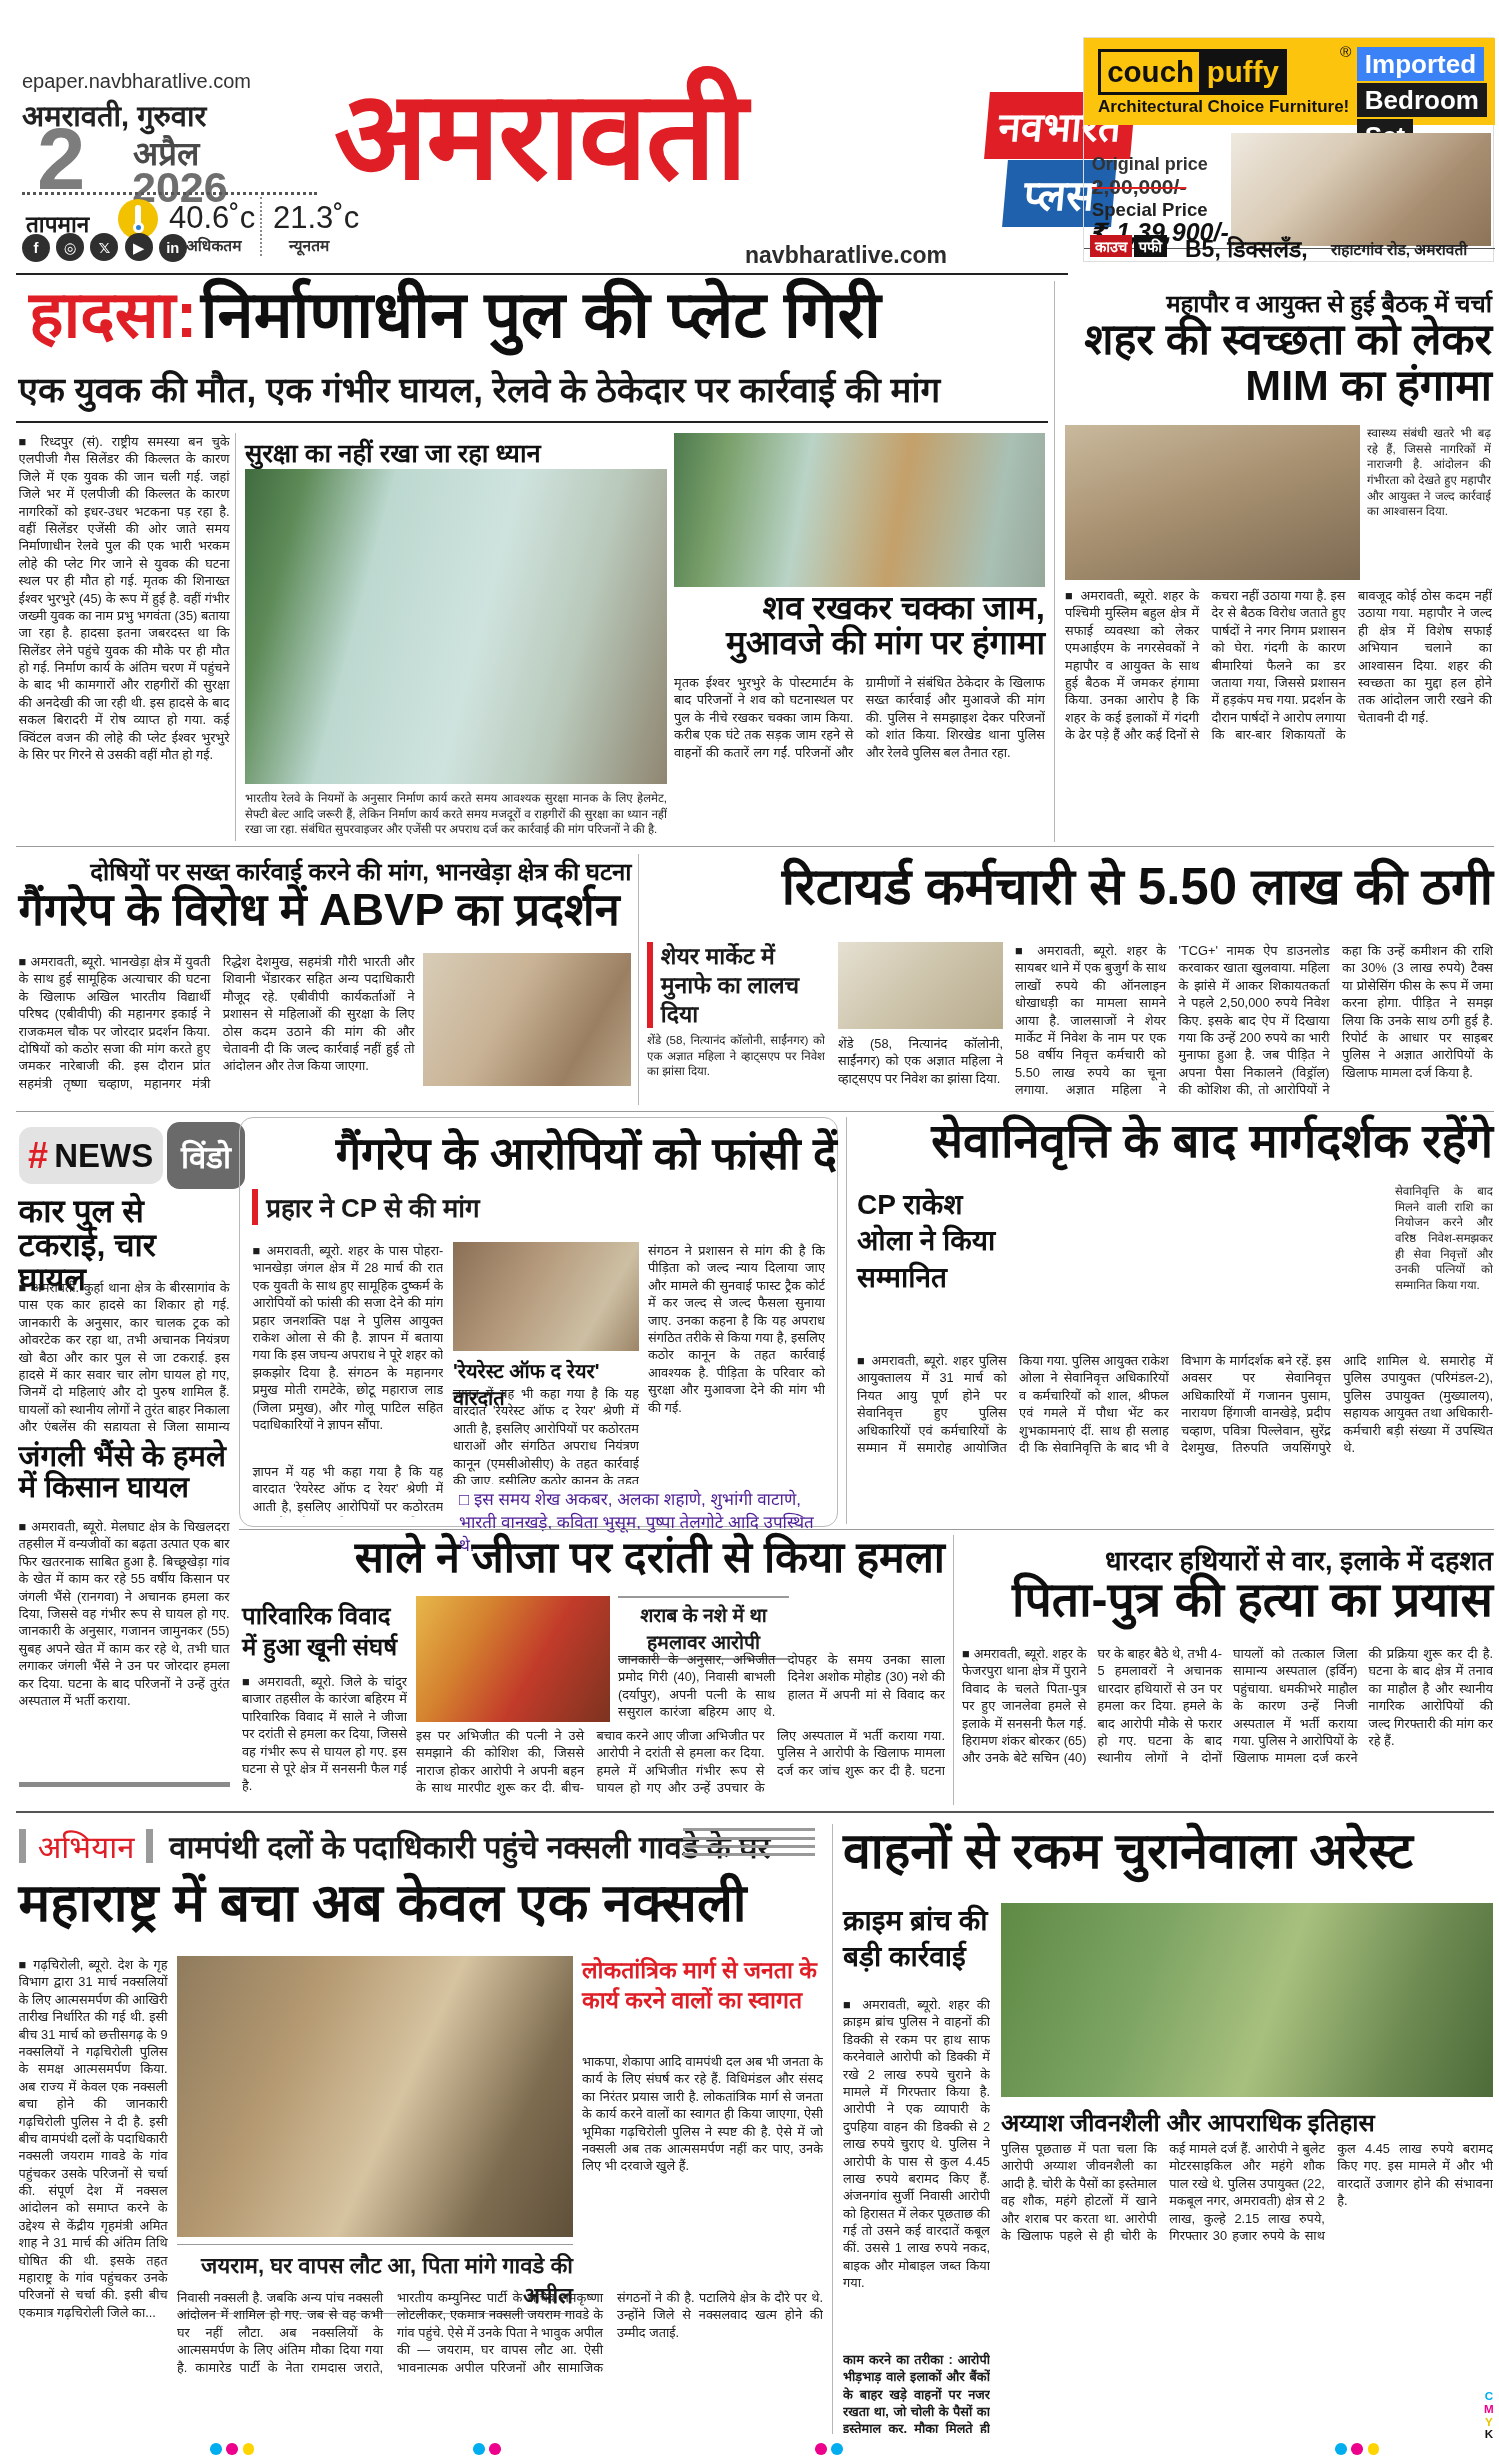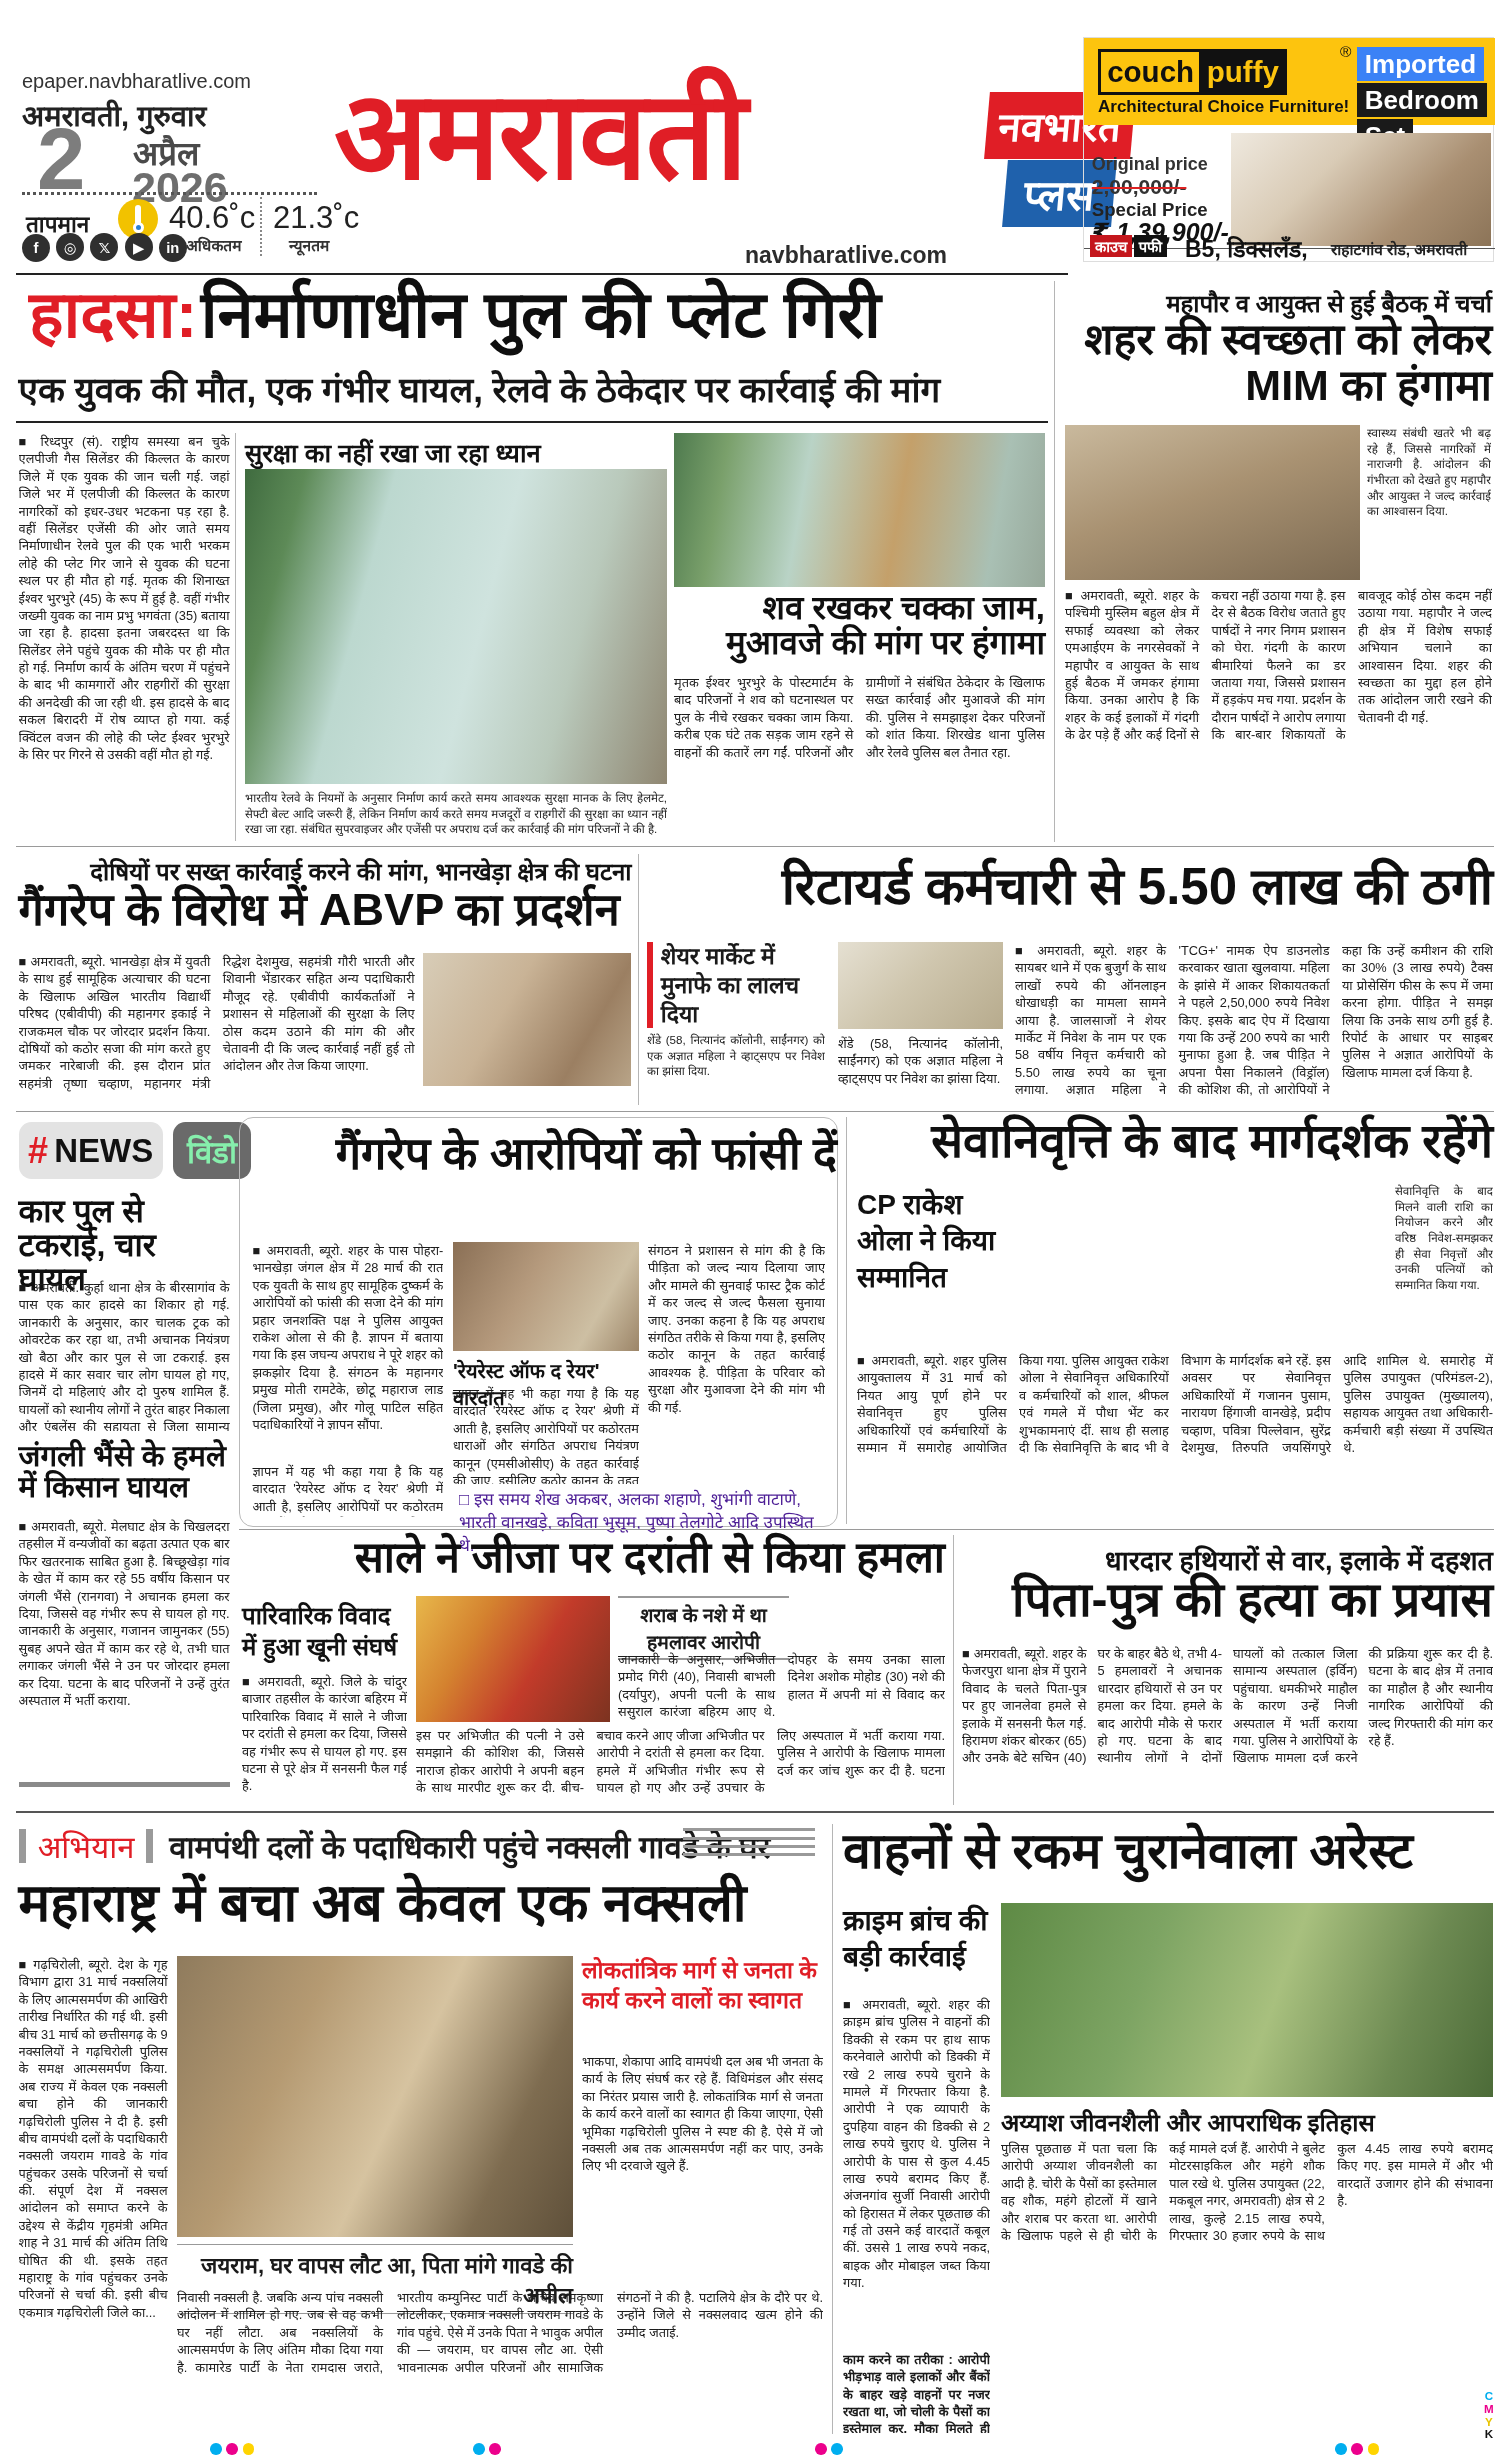--- a/index.html
+++ b/index.html
@@ -118,30 +118,31 @@
   <div class="abs body-text" style="left:838px;top:1035px;width:165px;height:70px;overflow:hidden">शेंडे (58, नित्यानंद कॉलोनी, साईंनगर) को एक अज्ञात महिला ने व्हाट्सएप पर निवेश का झांसा दिया.</div>
   <div class="abs body-text" style="left:1015px;top:942px;width:478px;height:163px;column-count:3;column-gap:12.4px;overflow:hidden">■ अमरावती, ब्यूरो. शहर के सायबर थाने में एक बुजुर्ग के साथ लाखों रुपये की ऑनलाइन धोखाधड़ी का मामला सामने आया है. जालसाजों ने शेयर मार्केट में निवेश के नाम पर एक 58 वर्षीय निवृत्त कर्मचारी को 5.50 लाख रुपये का चूना लगाया. अज्ञात महिला ने 'TCG+' नामक ऐप डाउनलोड करवाकर खाता खुलवाया. महिला के झांसे में आकर शिकायतकर्ता ने पहले 2,50,000 रुपये निवेश किए. इसके बाद ऐप में दिखाया गया कि उन्हें 200 रुपये का भारी मुनाफा हुआ है. जब पीड़ित ने अपना पैसा निकालने (विड्रॉल) की कोशिश की, तो आरोपियों ने कहा कि उन्हें कमीशन की राशि का 30% (3 लाख रुपये) टैक्स या प्रोसेसिंग फीस के रूप में जमा करना होगा. पीड़ित ने समझ लिया कि उनके साथ ठगी हुई है. रिपोर्ट के आधार पर साइबर पुलिस ने अज्ञात आरोपियों के खिलाफ मामला दर्ज किया है.</div>
 
   <div class="abs hline" style="left:15.5px;top:1111px;width:1478px"></div>
 
   <div class="abs" style="left:18.6px;top:1122px">
     <span class="pill" style="background:#e3e3e3;color:#111;height:57px;width:144px;border-radius:12.4px;font-size:33px">
       <span class="red" style="margin-right:6.2px;font-size:36px">#</span>
       <span>NEWS</span>
     </span>
-    <span class="pill" style="background:#6a6a6a;color:#86efac;height:57px;width:78px;border-radius:12.4px;font-size:31px;margin-left:7px">विंडो</span>
+    <span class="pill" style="background:#6a6a6a;color:#ffffff;height:67px;width:78px;border-radius:12.4px;font-size:31px;margin-left:1px">विंडो</span>
   </div>
   <div class="abs hl" style="left:18.6px;top:1195px;width:211px;font-size:32px">कार पुल से टकराई, चार घायल</div>
   <div class="abs body-text" style="left:18.6px;top:1279px;width:211px;height:152px;overflow:hidden">■ अमरावती. कुर्हा थाना क्षेत्र के बीरसागांव के पास एक कार हादसे का शिकार हो गई. जानकारी के अनुसार, कार चालक ट्रक को ओवरटेक कर रहा था, तभी अचानक नियंत्रण खो बैठा और कार पुल से जा टकराई. इस हादसे में कार सवार चार लोग घायल हो गए, जिनमें दो महिलाएं और दो पुरुष शामिल हैं. घायलों को स्थानीय लोगों ने तुरंत बाहर निकाला और एंबुलेंस की सहायता से जिला सामान्य अस्पताल में भर्ती कराया. पुलिस मामले की जांच कर रही है.</div>
   <div class="abs hl" style="left:18.6px;top:1440px;width:211px;font-size:29.5px">जंगली भैंसे के हमले में किसान घायल</div>
   <div class="abs body-text" style="left:18.6px;top:1518px;width:211px;height:256px;overflow:hidden">■ अमरावती, ब्यूरो. मेलघाट क्षेत्र के चिखलदरा तहसील में वन्यजीवों का बढ़ता उत्पात एक बार फिर खतरनाक साबित हुआ है. बिच्छूखेड़ा गांव के खेत में काम कर रहे 55 वर्षीय किसान पर जंगली भैंसे (रानगवा) ने अचानक हमला कर दिया, जिससे वह गंभीर रूप से घायल हो गए. जानकारी के अनुसार, गजानन जामुनकर (55) सुबह अपने खेत में काम कर रहे थे, तभी घात लगाकर जंगली भैंसे ने उन पर जोरदार हमला कर दिया. घटना के बाद परिजनों ने उन्हें तुरंत अस्पताल में भर्ती कराया.</div>
   <div class="abs endrule" style="left:18.6px;top:1782px;width:211px"></div>
 
   <div class="abs" style="left:239px;top:1117px;width:599px;height:410px;border:1.6px solid #b9b9b9;border-radius:14px">
     <div class="hl center" style="margin-top:12.4px;font-size:45px">गैंगरेप के आरोपियों को फांसी दें</div>
+    <div style="margin:11px 0 0 12.4px;border-left:6.2px solid #e01e26;padding-left:7.8px;font-size:26px;font-weight:bold">प्रहार ने CP से की मांग</div>
     <div class="abs body-text" style="left:12.4px;top:124px;width:191px;height:210px;overflow:hidden">■ अमरावती, ब्यूरो. शहर के पास पोहरा-भानखेड़ा जंगल क्षेत्र में 28 मार्च की रात एक युवती के साथ हुए सामूहिक दुष्कर्म के आरोपियों को फांसी की सजा देने की मांग प्रहार जनशक्ति पक्ष ने पुलिस आयुक्त राकेश ओला से की है. ज्ञापन में बताया गया कि इस जघन्य अपराध ने पूरे शहर को झकझोर दिया है. संगठन के महानगर प्रमुख मोती रामटेके, छोटू महाराज लाड (जिला प्रमुख), और गोलू पाटिल सहित पदाधिकारियों ने ज्ञापन सौंपा.</div>
     <div class="abs ph" style="left:213px;top:124px;width:186px;height:109px;background:linear-gradient(120deg,#8a6f55 0%,#b59a7d 40%,#cdbfa3 75%,#9c8568 100%)"></div>
     <div class="abs kick" style="left:213px;top:239px;width:186px;font-size:20px">'रेयरेस्ट ऑफ द रेयर' वारदात</div>
     <div class="abs body-text" style="left:213px;top:267px;width:186px;height:99px;overflow:hidden">ज्ञापन में यह भी कहा गया है कि यह वारदात 'रेयरेस्ट ऑफ द रेयर' श्रेणी में आती है, इसलिए आरोपियों पर कठोरतम धाराओं और संगठित अपराध नियंत्रण कानून (एमसीओसीए) के तहत कार्रवाई की जाए. इसीलिए कठोर कानून के तहत कार्रवाई आवश्यक है.</div>
     <div class="abs body-text" style="left:408px;top:124px;width:177px;height:242px;overflow:hidden">संगठन ने प्रशासन से मांग की है कि पीड़िता को जल्द न्याय दिलाया जाए और मामले की सुनवाई फास्ट ट्रैक कोर्ट में कर जल्द से जल्द फैसला सुनाया जाए. उनका कहना है कि यह अपराध संगठित तरीके से किया गया है, इसलिए कठोर कानून के तहत कार्रवाई आवश्यक है. पीड़िता के परिवार को सुरक्षा और मुआवजा देने की मांग भी की गई.</div>
     <div class="abs body-text" style="left:12.4px;top:345px;width:191px;height:54px;overflow:hidden">ज्ञापन में यह भी कहा गया है कि यह वारदात 'रेयरेस्ट ऑफ द रेयर' श्रेणी में आती है, इसलिए आरोपियों पर कठोरतम धाराओं और संगठित अपराध नियंत्रण कानून (एमसीओसीए) के तहत कार्रवाई की जाए. इसीलिए कठोर कानून के तहत कार्रवाई आवश्यक है.</div>
     <div class="abs" style="left:219px;top:371px;width:372px;font-size:17px;line-height:1.35;color:#4c1d95">□ इस समय शेख अकबर, अलका शहाणे, शुभांगी वाटाणे, भारती वानखड़े, कविता भुसूम, पुष्पा तेलगोटे आदि उपस्थित थे.</div>
   </div>
 
   <div class="abs vline" style="left:846px;top:1117px;height:407px"></div>

